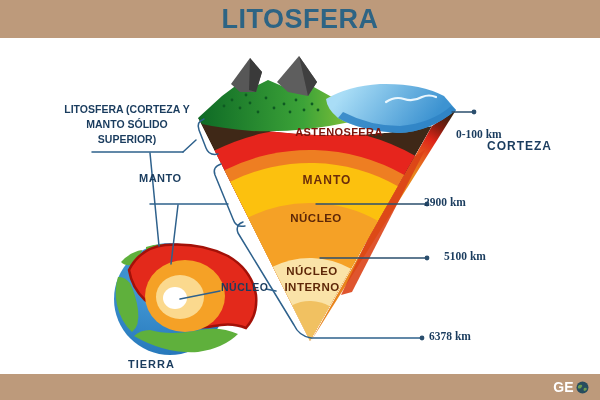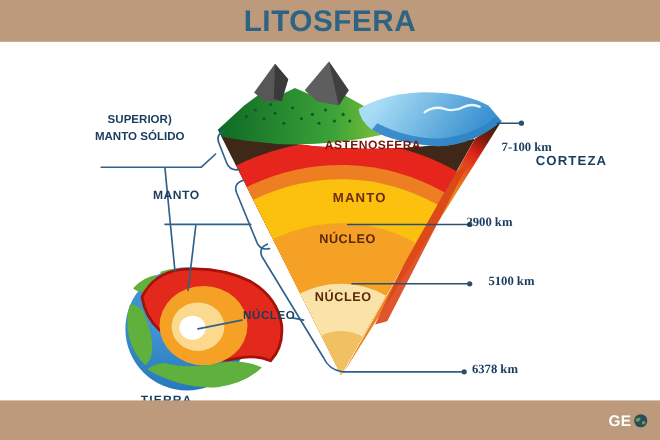--- a/index.html
+++ b/index.html
@@ -1,21 +1,21 @@
 <!DOCTYPE html>
 <html><head>
 <meta charset="utf-8">
 <style>
   html,body{margin:0;padding:0;}
   #app{position:relative;width:600px;height:400px;background:#ffffff;overflow:hidden;
        font-family:"Liberation Sans", sans-serif;}
   .header{position:absolute;top:0;left:0;right:0;height:38px;background:#bd9a7b;
           display:flex;align-items:center;justify-content:center;z-index:3;}
   .title{font-size:27px;font-weight:700;color:#2d6484;letter-spacing:.5px;}
-  .footer{position:absolute;bottom:0;left:0;right:0;height:36px;background:#bd9a7b;
+  .footer{position:absolute;bottom:0;left:0;right:0;height:26px;background:#bd9a7b;
           display:flex;align-items:center;justify-content:flex-end;padding-right:10px;
           box-sizing:border-box;z-index:3;}
   .brand{display:flex;align-items:center;gap:1px;line-height:1;}
   .brand .ge{color:#ffffff;font-weight:700;font-size:14px;letter-spacing:.3px;}
   .brand .enc{color:#f1e6d7;font-weight:400;font-size:13px;opacity:.92;letter-spacing:.3px;}
   .gicon{display:block;margin:0 1px;}
   svg.scene{position:absolute;top:0;left:0;z-index:1;}
   .lbl{position:absolute;z-index:2;color:#1a3c5e;}
   .lbl-litosfera{left:54px;top:102px;width:146px;text-align:center;
                  font-size:10.5px;font-weight:700;line-height:15px;}
@@ -156,39 +156,41 @@
     </g>
     <g fill="#2b4f6e">
       <circle cx="474" cy="112" r="2.4"></circle>
       <circle cx="427" cy="204" r="2.4"></circle>
       <circle cx="427" cy="258" r="2.4"></circle>
       <circle cx="422" cy="338" r="2.4"></circle>
     </g>
   </svg>
 
   <div class="lbl lbl-litosfera">
+    <div>LITOSFERA (CORTEZA Y</div>
+    <div>MANTO SÓLIDO</div>
     <div>SUPERIOR)</div>
-    <div>MANTO SÓLIDO</div>
   </div>
   <div class="lbl lbl-manto">MANTO</div>
   <div class="lbl lbl-nucleo">NÚCLEO</div>
   <div class="lbl lbl-tierra">TIERRA</div>
   <div class="lbl lbl-corteza">CORTEZA</div>
-  <div class="lbl km km-0">7-100 km</div>
+  <div class="lbl km km-0">0-100 km</div>
   <div class="lbl km km-2900">2900 km</div>
   <div class="lbl km km-5100">5100 km</div>
   <div class="lbl km km-6378">6378 km</div>
 
   <div class="wlbl w-asten">ASTENOSFERA</div>
   <div class="wlbl w-manto">MANTO</div>
   <div class="wlbl w-ext">
     <div>NÚCLEO</div>
   </div>
   <div class="wlbl w-int">
     <div>NÚCLEO</div>
+    <div>INTERNO</div>
   </div>
 
   <div class="footer">
     <div class="brand">
       <span class="ge">GE</span>
       <svg class="gicon" width="13" height="13" viewBox="0 0 13 13">
         <circle cx="6.5" cy="6.5" r="6" fill="#274d5e"></circle>
         <path d="M2,5 Q4,3 6,4 Q7,5 5,7 Q3,8 2,7 Z" fill="#6b9c4f"></path>
         <path d="M8,7 Q10,6 11,8 Q10,10 8,10 Q7,9 8,7 Z" fill="#6b9c4f"></path>
       </svg>

